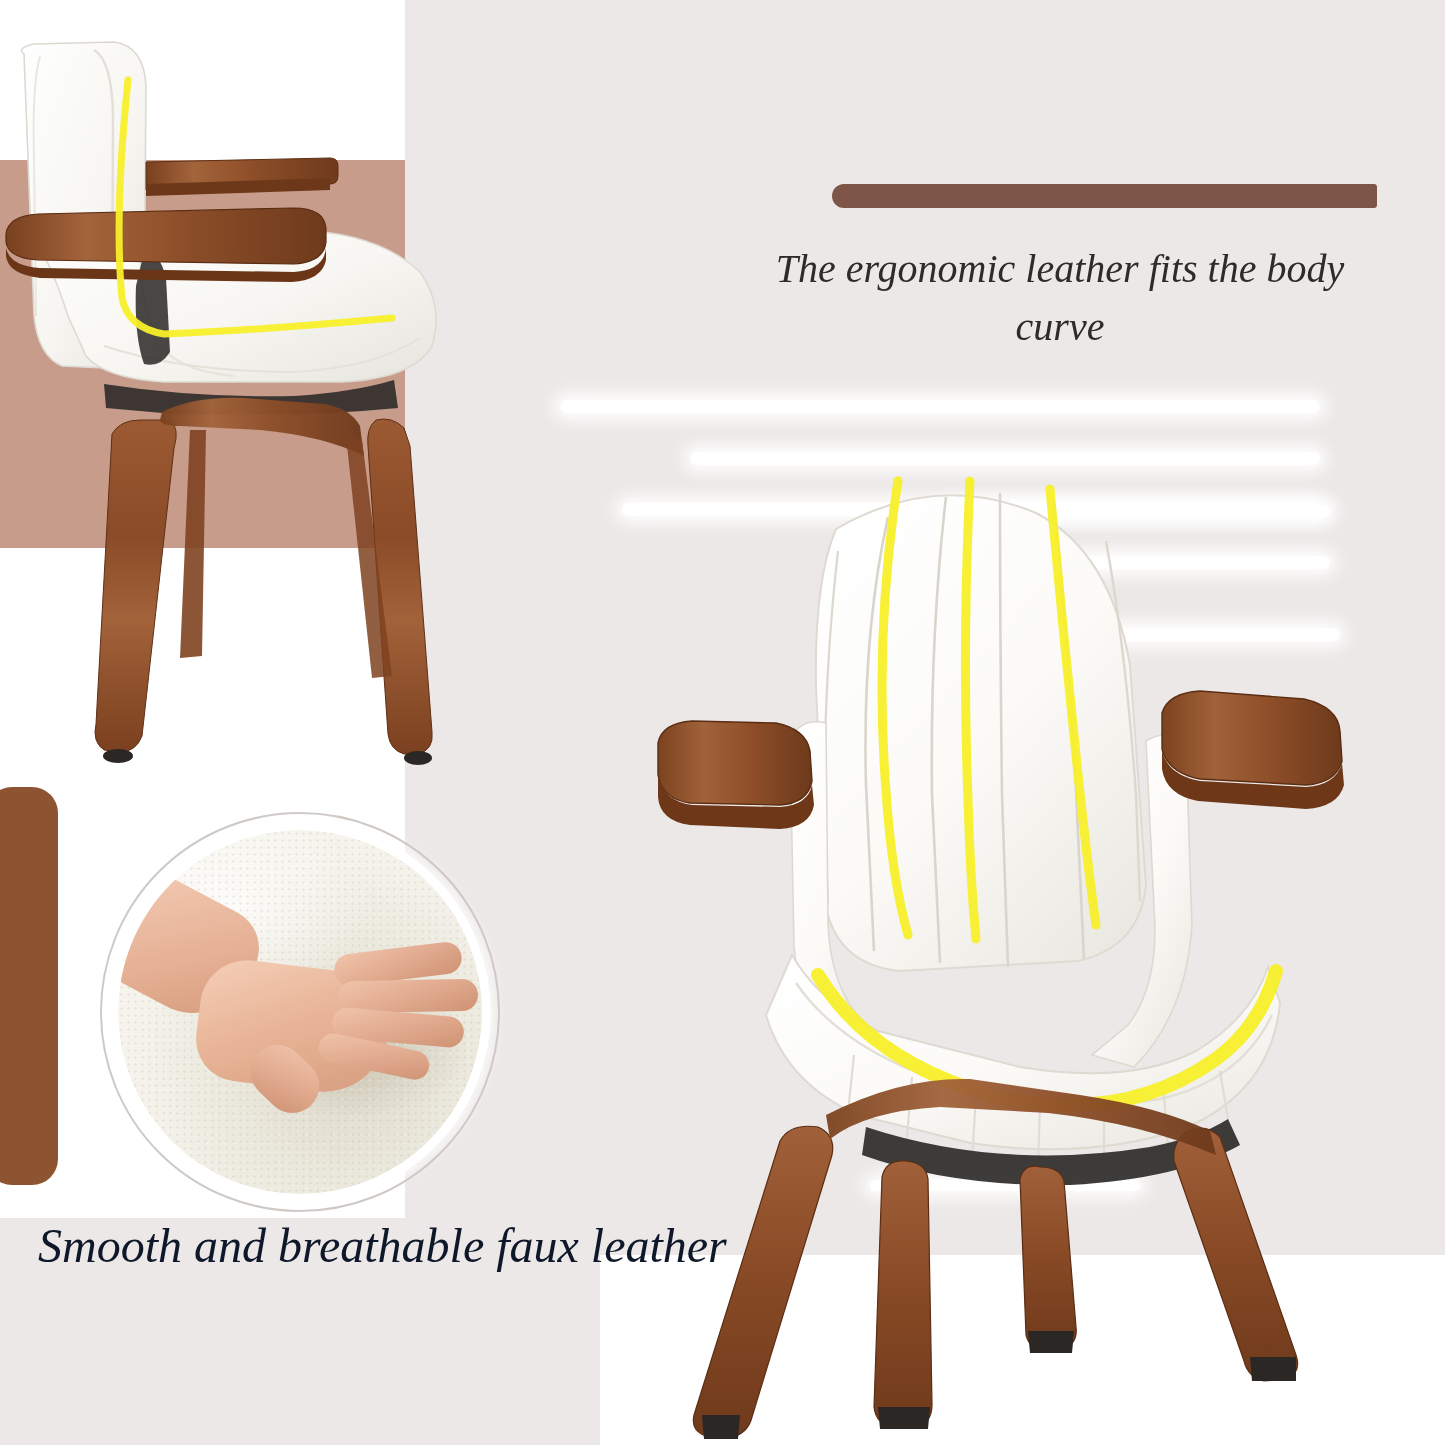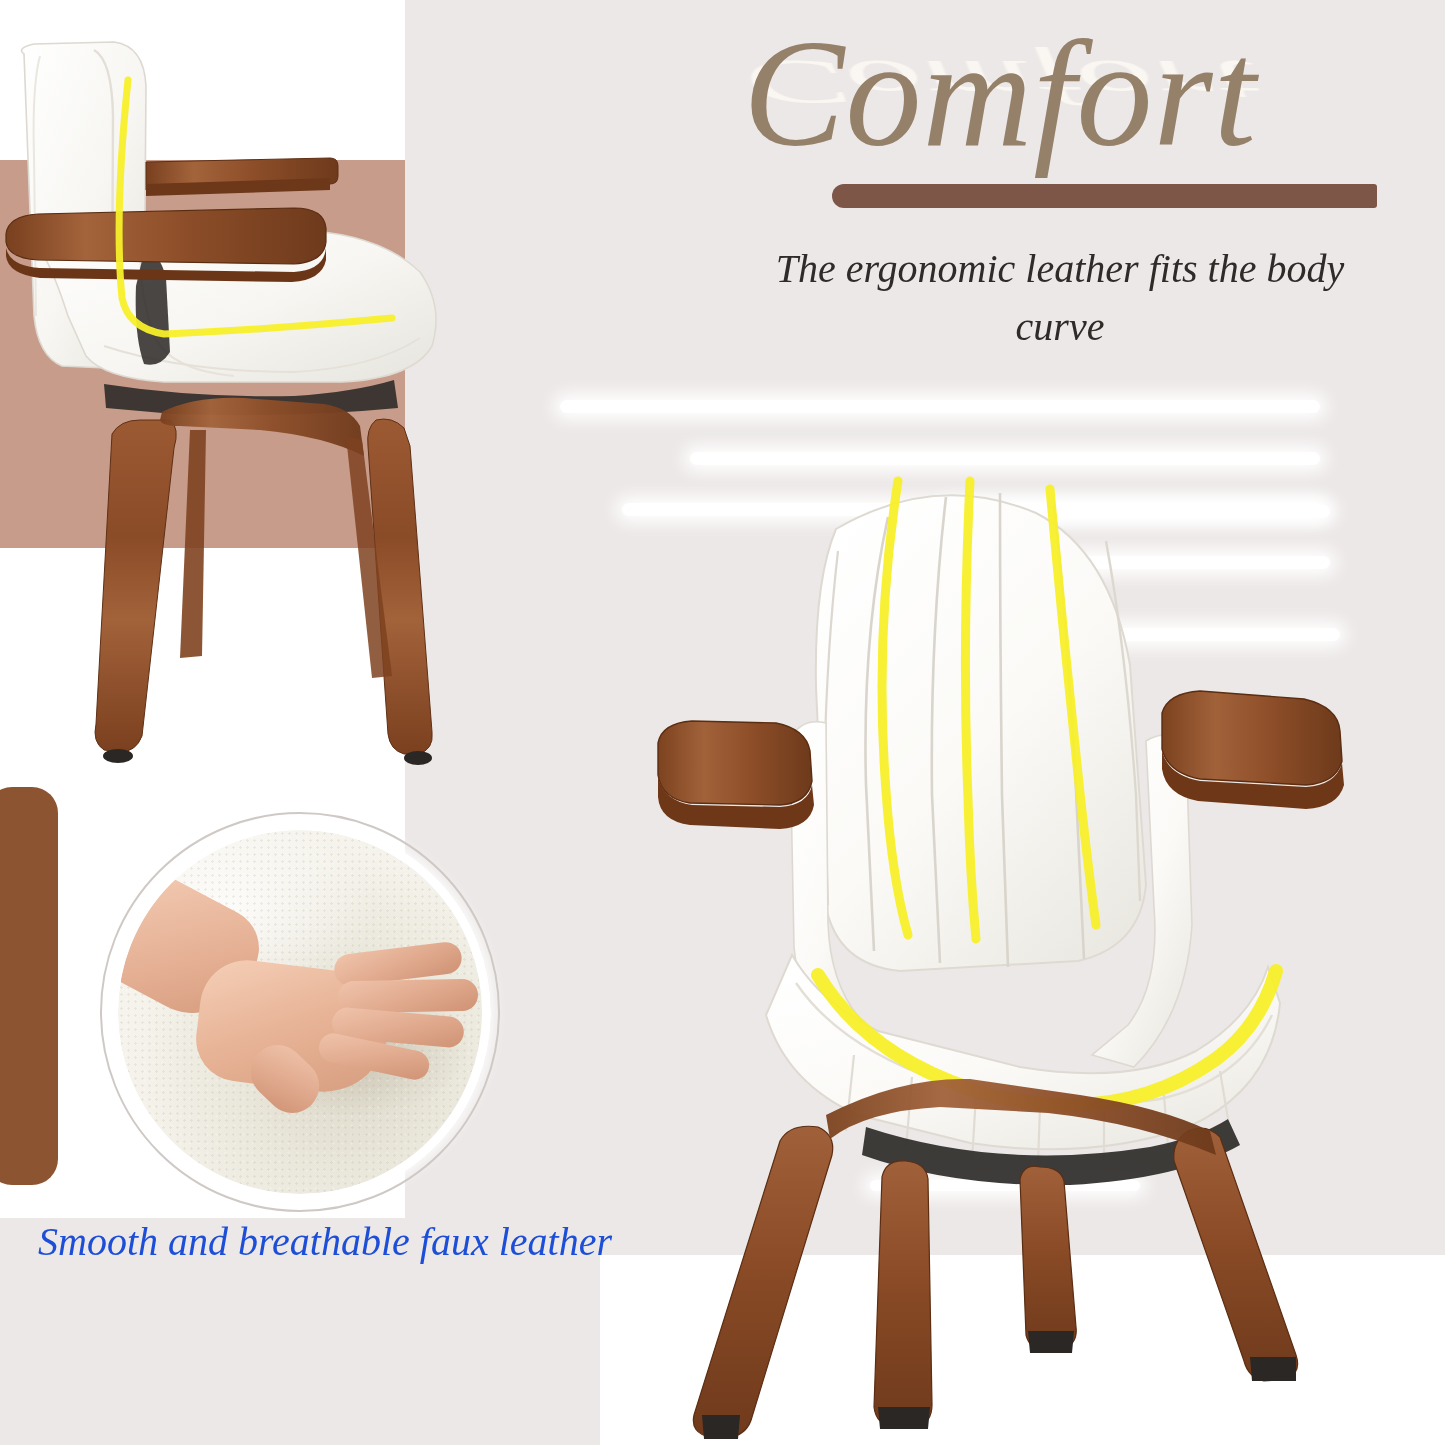--- a/index.html
+++ b/index.html
@@ -62,21 +62,21 @@
   
   .speedline{
     position:absolute;height:13px;border-radius:7px;
     background:#ffffff;
     box-shadow:0 0 16px 7px rgba(255,255,255,.95);
   }
 
   
   #caption-faux-leather{
     position:absolute;left:38px;top:1218px;
-    font-style:italic;font-size:40px;color:#1d4ed8;white-space:nowrap;
+    font-style:italic;font-size:48px;color:#0f172a;white-space:nowrap;
   }
 
   
   #foam-circle-wrap{position:absolute;left:100px;top:812px;width:400px;height:400px;}
   #foam-ring-outer{
     position:absolute;left:0;top:0;width:400px;height:400px;border-radius:50%;
     border:2px solid #cfc9c6;box-sizing:border-box;
   }
   #foam-ring-inner{
     position:absolute;left:9px;top:9px;width:382px;height:382px;border-radius:50%;
@@ -283,24 +283,20 @@
 
     <path d="M186 660 Q 260 622 330 624 L 440 640 Q 520 652 570 676
              L 576 700 Q 500 668 408 658 L 300 652 Q 226 656 190 684 Z" fill="url(#woodM)" opacity=".95"></path>
 
     <path d="M62 960 L 100 960 L 98 984 L 64 984 Z" fill="#2b2725"></path>
     <path d="M238 952 L 290 952 L 288 974 L 240 974 Z" fill="#2b2725"></path>
     <path d="M388 876 L 434 876 L 432 898 L 390 898 Z" fill="#2b2725"></path>
     <path d="M610 902 L 656 902 L 656 926 L 612 926 Z" fill="#2b2725"></path>
   </svg>
 
-  <div id="title-wrap">
-    <div id="title-reflection">Comfort</div>
-    <div id="page-title">Comfort</div>
-  </div>
   <div id="title-underline"></div>
   <div id="subtitle">The ergonomic leather fits the body curve</div>
 
   <div id="foam-circle-wrap">
     <div id="foam-photo">
       <div class="shade"></div>
       <div class="grain"></div>
       <div id="hand">
         <div id="forearm"></div>
         <div id="palm"></div>

